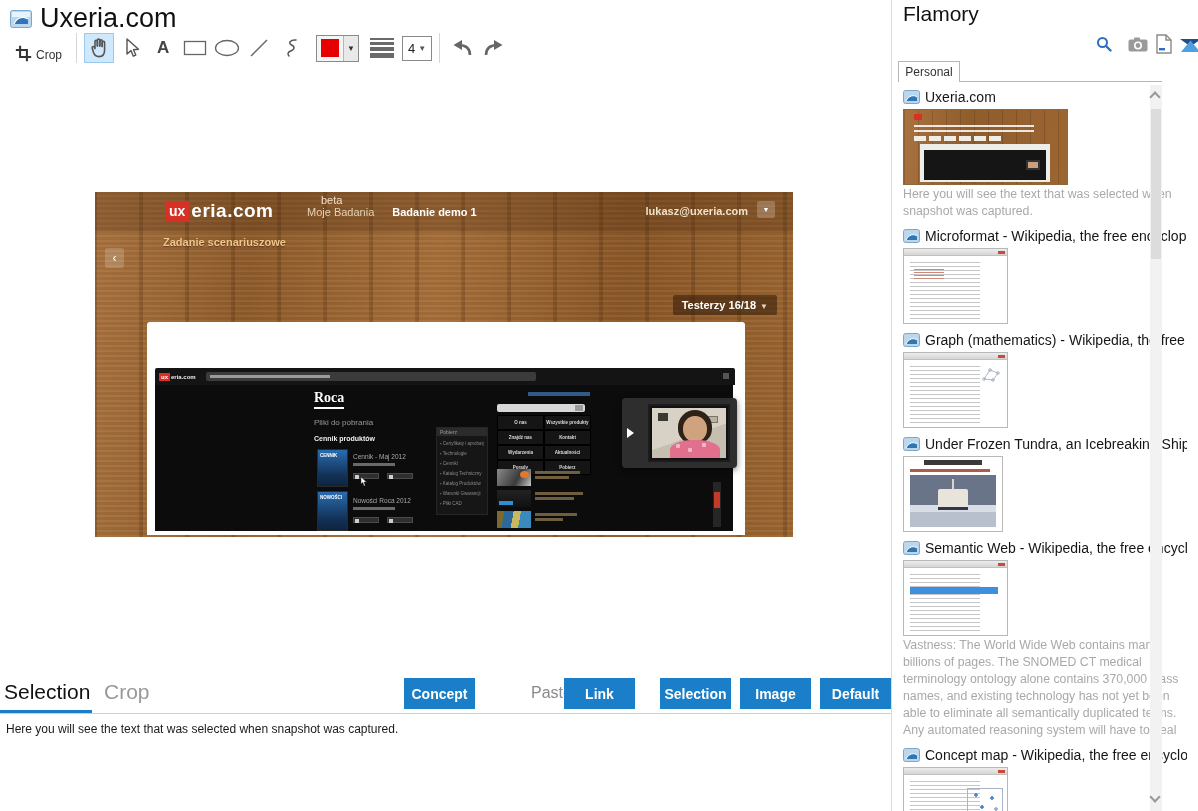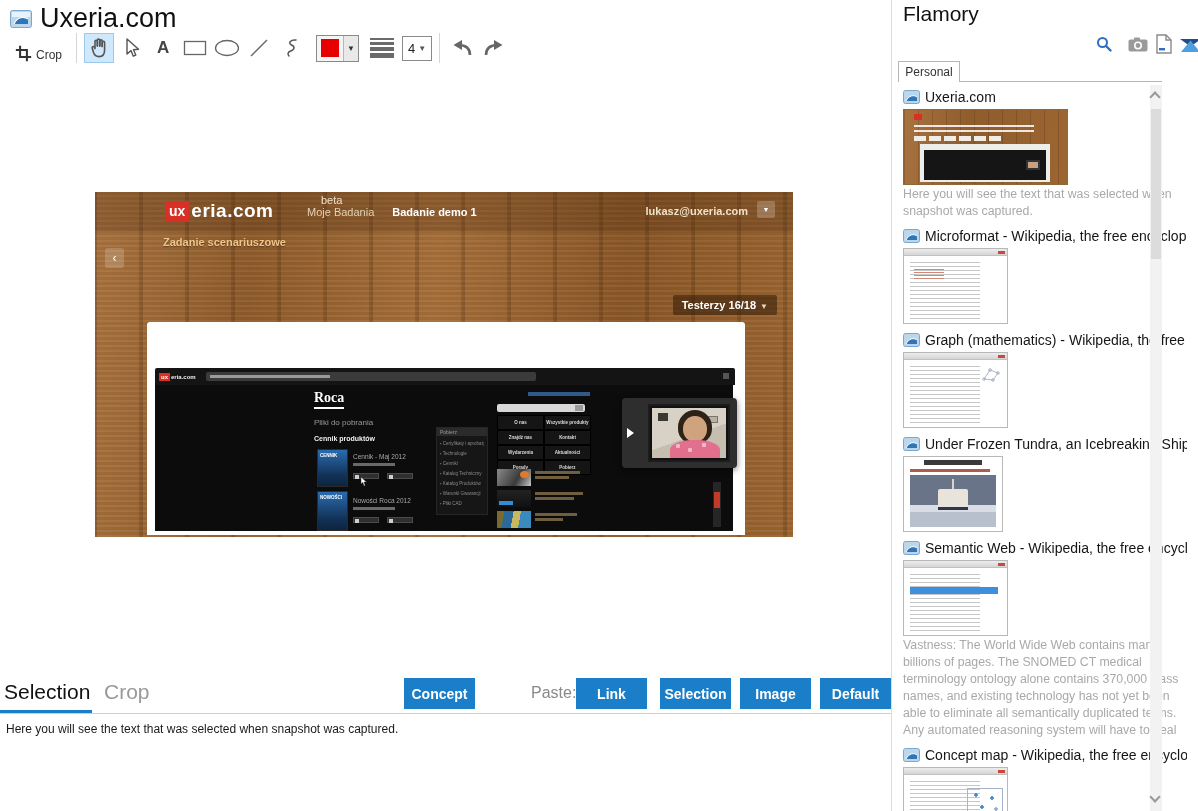--- a/index.html
+++ b/index.html
@@ -376,21 +376,21 @@
       </div>
     </div>
   </div>
 
   <div class="btab-sel">Selection</div>
   <div class="btab-notes">Crop</div>
   <div class="btab-underline"></div>
   <div class="bdivider"></div>
   <button class="bbtn" style="left:404px">Concept</button>
   <span class="paste-label">Paste:</span>
-  <button class="bbtn" style="left:576px">Link</button>
+  <button class="bbtn" style="left:564px">Link</button>
   <button class="bbtn" style="left:660px">Selection</button>
   <button class="bbtn" style="left:740px">Image</button>
   <button class="bbtn" style="left:820px">Default</button>
   <p class="selection-text">Here you will see the text that was selected when snapshot was captured.</p>
 
   <aside class="sidebar">
     <div class="sb-title">Flamory</div>
     <svg class="sb-search-icon" width="16" height="16" viewBox="0 0 16 16">
         <circle cx="6.5" cy="6.5" r="4.5" fill="none" stroke="#2d6fc1" stroke-width="2"></circle>
         <path d="M10 10l4.5 4.5" stroke="#2d6fc1" stroke-width="2.4" stroke-linecap="round"></path>

